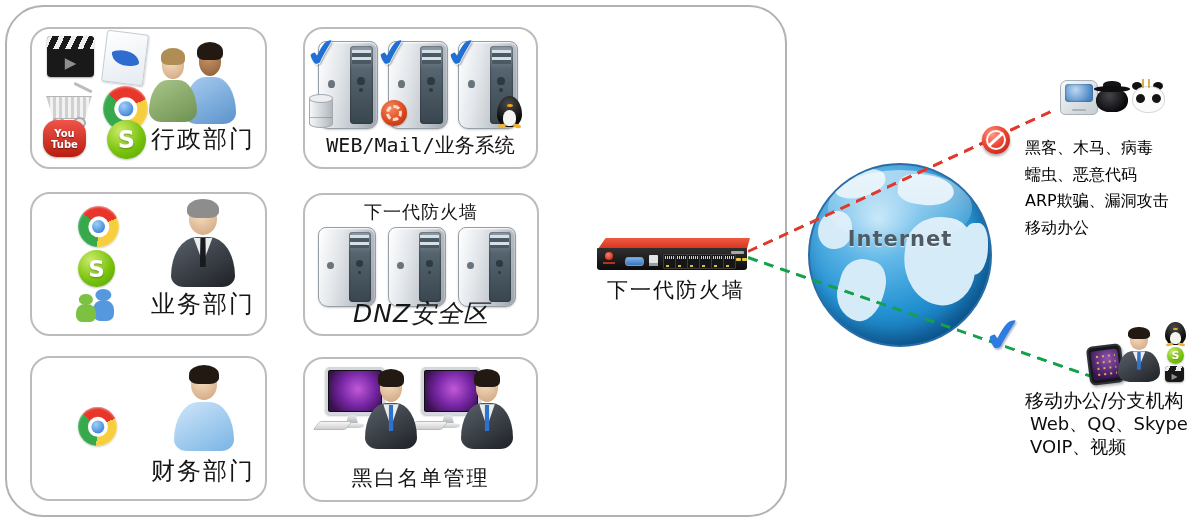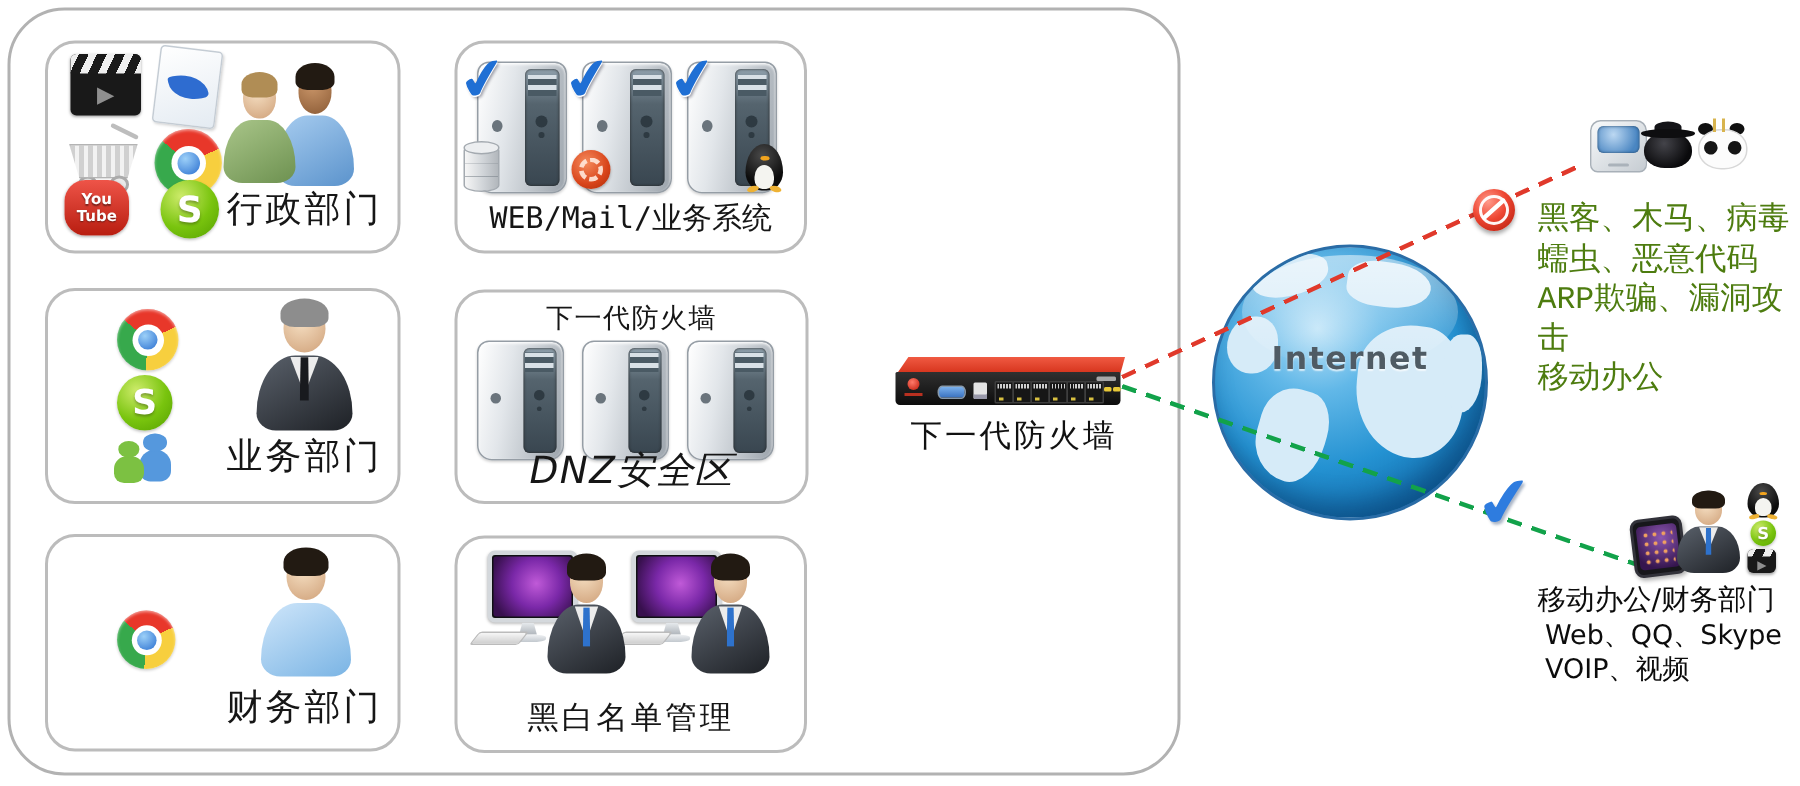--- a/index.html
+++ b/index.html
@@ -211,21 +211,21 @@
   .pd-earl{left:4%}.pd-earr{right:4%}
   .pd-sticks{position:absolute;left:34%;top:-8%;width:32%;height:30%;
       background:repeating-linear-gradient(90deg,#d8b44e 0 2px,transparent 2px 6px);}
   .tablet{position:absolute;background:#17171b;border:2px solid #32323a;border-radius:6px;
       transform:rotate(-7deg);box-shadow:1px 2px 3px rgba(0,0,0,.3);}
   .tablet::before{content:"";position:absolute;inset:8%;border-radius:3px;
       background:radial-gradient(circle at 60% 30%,#8a55b0,#35154e 80%);}
   .tablet::after{content:"";position:absolute;inset:16%;
       background-image:radial-gradient(circle,#f0a060 1px,transparent 1.6px);background-size:6px 6px;}
 
-  .threat-text{position:absolute;left:1025px;top:135px;font-size:21px;line-height:26.5px;color:#4d7c0f;z-index:4;font-family:Liberation Mono, monospace;}
+  .threat-text{position:absolute;left:1025px;top:135px;font-size:16px;line-height:26.5px;color:#000000;z-index:4;}
   .mobile-text{position:absolute;left:1025px;top:389px;font-size:18px;line-height:23px;color:#0c0c0c;z-index:4;}
 </style>
 </head>
 <body>
 
 <div class="stage">
 
   <div class="dash-v" style="left:548px;top:84px;height:354px;"></div>
   <div class="dash-h" style="left:534px;top:84px;width:17px;"></div>
   <div class="dash-h" style="left:534px;top:259px;width:64px;"></div>
@@ -416,18 +416,18 @@
     <div class="tx-beak"></div>
   </div>
   <div class="skype" style="left:1167px;top:347px;width:17px;height:17px;font-size:11px;z-index:4;">
     <span>S</span>
   </div>
   <div class="clapper" style="left:1165px;top:366px;width:19px;height:16px;z-index:4;">
     <div class="cl-top"></div>
     <div class="cl-play" style="font-size:8px;">▶</div>
   </div>
   <div class="mobile-text">
-    <div style="font-size:19px;">移动办公/财务部门</div>
+    <div style="font-size:19px;">移动办公/分支机构</div>
     <div style="padding-left:5px;">Web、QQ、Skype</div>
     <div style="padding-left:5px;">VOIP、视频</div>
   </div>
 
 </div>
 
 </body></html>

